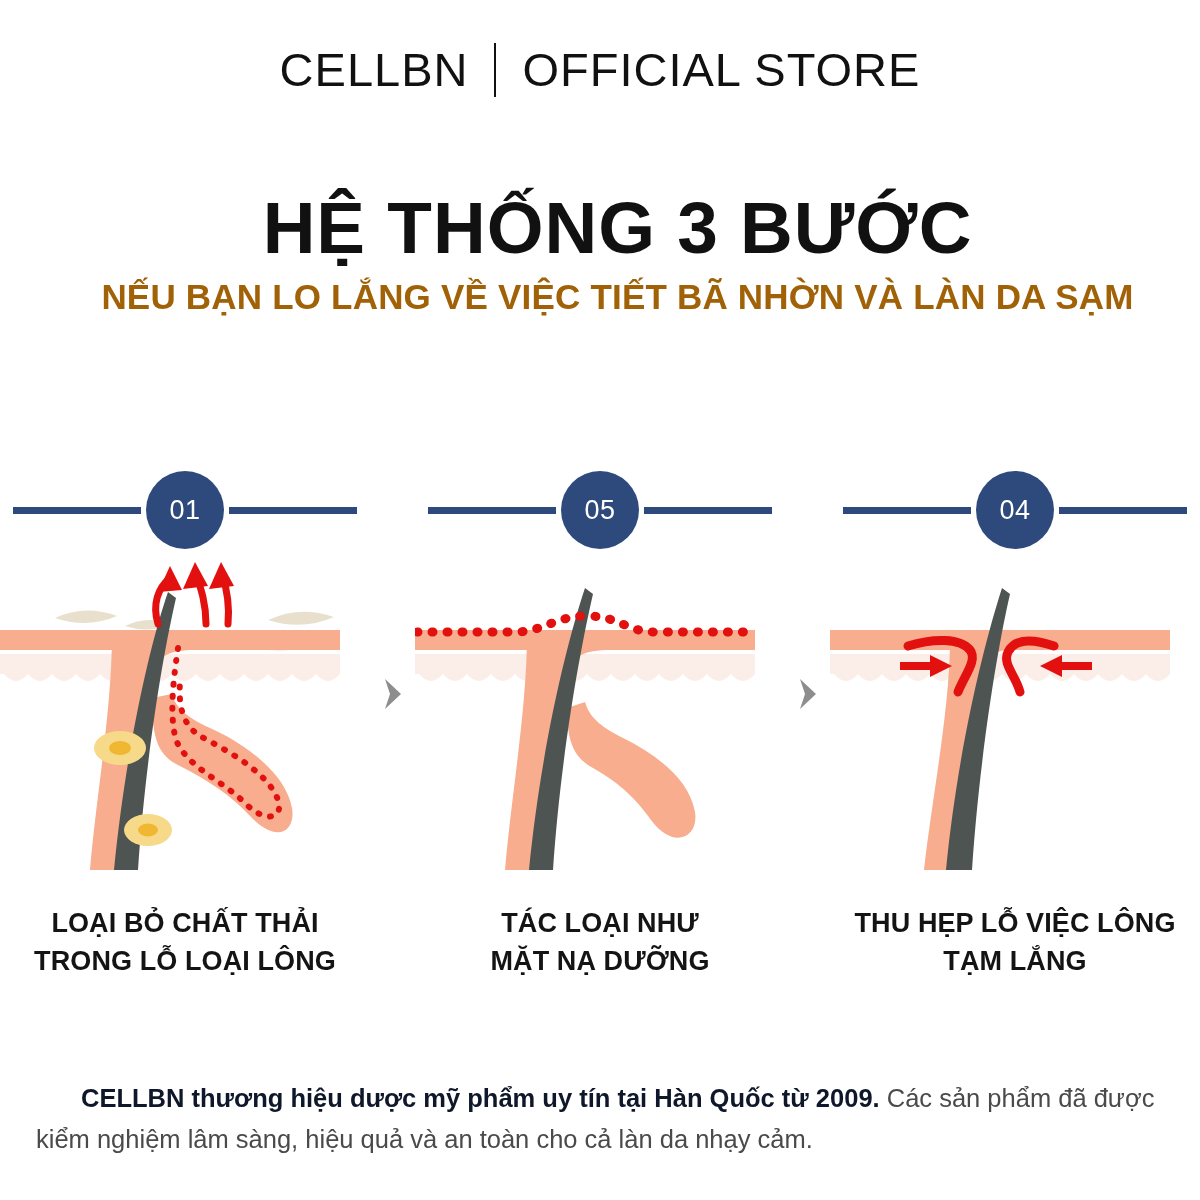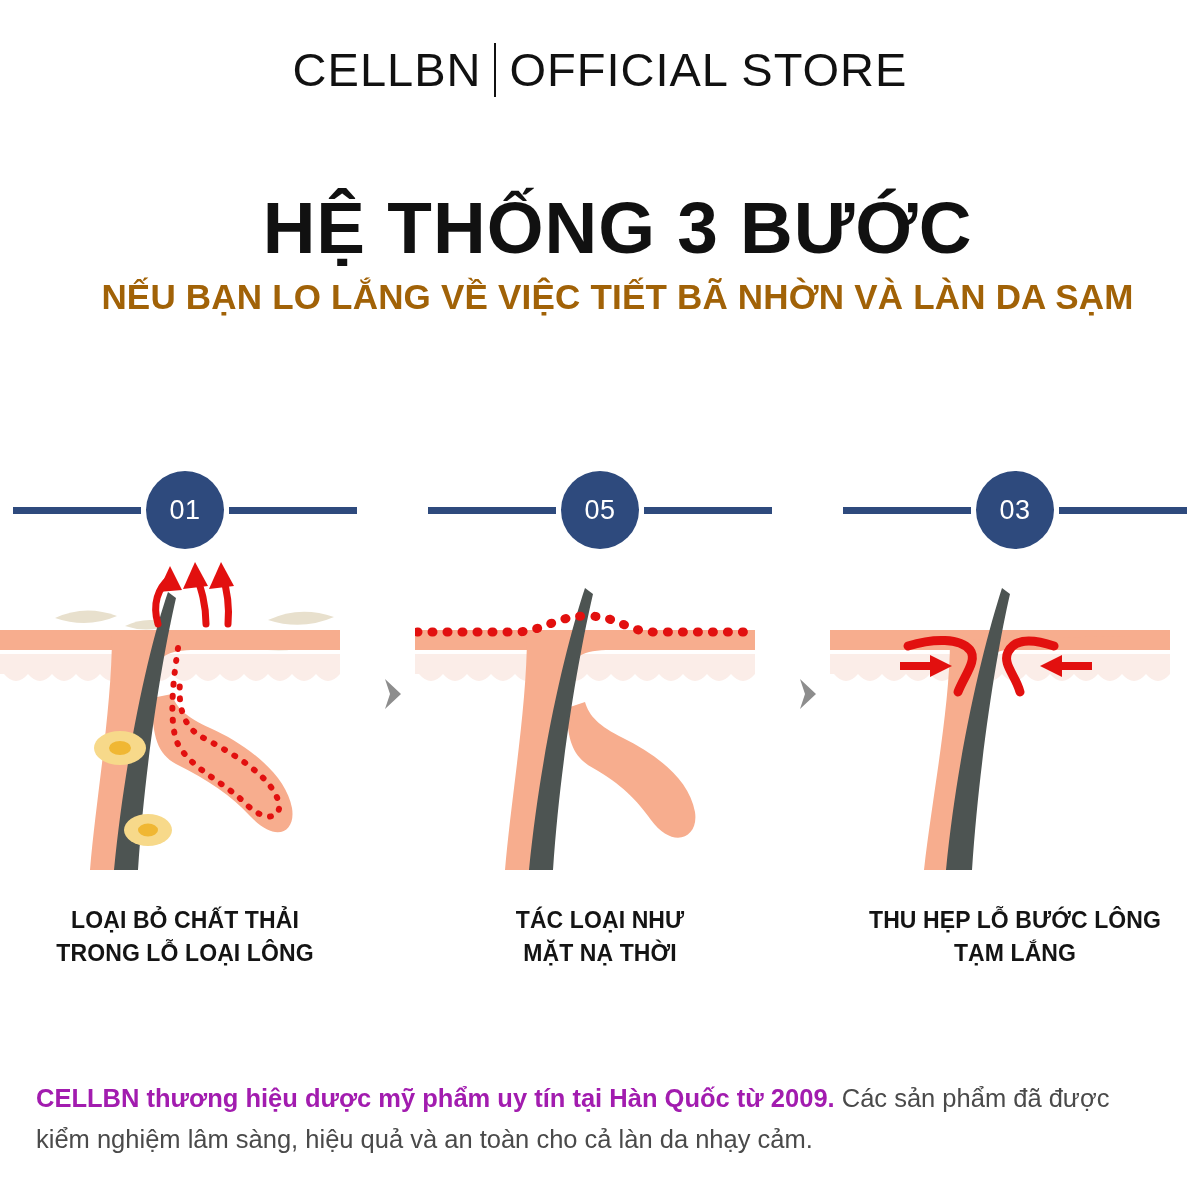--- a/index.html
+++ b/index.html
@@ -9,21 +9,21 @@
     font-family: "Liberation Sans", sans-serif;
     color: #1a1a1a;
     overflow: hidden;
   }
   .page { position: relative; width: 1200px; height: 1200px; }
 
   
   .brand-header {
     position: absolute; top: 42px; left: 0; width: 1200px;
     display: flex; align-items: center; justify-content: center;
-    gap: 13px;
+    gap: 26px;
   }
   .brand-name, .brand-sub {
     font-size: 47px; font-weight: 400; letter-spacing: 1.0px;
     color: #111111; white-space: nowrap;
     font-family: "Liberation Sans", sans-serif;
   }
   .brand-divider {
     width: 2px; height: 54px; background: #111111;
   }
 
@@ -66,32 +66,32 @@
     display: flex; align-items: center; justify-content: center;
     font-size: 27px; font-weight: 400; letter-spacing: 0.5px;
     flex: 0 0 auto;
   }
 
   .step-figure { width: 370px; height: 330px; position: relative; }
   .step-figure svg { display: block; width: 370px; height: 330px; }
 
   .step-caption {
     margin-top: 16px; text-align: center;
-    font-size: 23px; font-weight: 700; line-height: 1.42;
+    font-size: 27px; font-weight: 700; line-height: 1.42;
     letter-spacing: 0.1px; color: #141414;
   }
 
   
   .footer {
     position: absolute; left: 36px; right: 36px; top: 1078px;
     text-align: left;
     font-size: 25.5px; line-height: 1.62; color: #4a4a4a;
     font-weight: 400;
   }
-  .footer b { font-weight: 700; color: #a21caf; }
+  .footer b { font-weight: 700; color: #0f172a; margin-left: 45px; }
 </style>
 </head>
 <body>
 
 <div class="page">
 
   <div class="brand-header">
     <span class="brand-name">CELLBN</span>
     <span class="brand-divider"></span>
     <span class="brand-sub">OFFICIAL STORE</span>
@@ -218,34 +218,34 @@
                    L138 312
                    C146 194, 166 88, 178 36 Z" fill="#4d5452"></path>
 
           <g fill="none" stroke="#e2100f" stroke-width="9" stroke-linecap="round" stroke-dasharray="1 14">
             <path d="M2 74 L100 74 C128 74, 140 58, 172 58 C204 58, 212 74, 240 74 L338 74"></path>
           </g>
         </svg>
       </div>
       <div class="step-caption">
         <div>TÁC LOẠI NHƯ</div>
-        <div>MẶT NẠ THỜI</div>
+        <div>MẶT NẠ DƯỠNG</div>
       </div>
     </div>
 
     <div class="step-gap">
       <svg class="chev" viewBox="0 0 24 34">
         <path d="M4 2 L20 17 L4 32 L9 17 Z" fill="#8d8d8d"></path>
       </svg>
     </div>
 
     <div class="step">
       <div class="step-head">
         <div class="step-line left"></div>
-        <div class="step-circle">03</div>
+        <div class="step-circle">04</div>
         <div class="step-line right"></div>
       </div>
       <div class="step-figure">
         <svg viewBox="0 0 370 330" xmlns="http://www.w3.org/2000/svg">
           <path d="M0 96 L340 96 L340 116
                    q-12 14 -24 0 q-12 14 -24 0 q-12 14 -24 0 q-12 14 -24 0
                    q-12 14 -24 0 q-12 14 -24 0 q-12 14 -24 0 q-12 14 -24 0
                    q-12 14 -24 0 q-12 14 -24 0 q-12 14 -24 0 q-12 14 -24 0
                    q-12 14 -24 0 q-12 14 -24 0 L0 116 Z" fill="#fbede8"></path>
           <rect x="0" y="72" width="340" height="20" fill="#f7ad8e"></rect>
@@ -270,21 +270,21 @@
             <path d="M70 108 L106 108"></path>
             <path d="M262 108 L226 108"></path>
           </g>
           <g fill="#e2100f">
             <path d="M122 108 l-22 -11 l0 22 z"></path>
             <path d="M210 108 l22 -11 l0 22 z"></path>
           </g>
         </svg>
       </div>
       <div class="step-caption">
-        <div>THU HẸP LỖ BƯỚC LÔNG</div>
+        <div>THU HẸP LỖ VIỆC LÔNG</div>
         <div>TẠM LẮNG</div>
       </div>
     </div>
 
   </div>
 
   <div class="footer">
     <b>CELLBN thương hiệu dược mỹ phẩm uy tín tại Hàn Quốc từ 2009.</b><span> Các sản phẩm đã được kiểm nghiệm lâm sàng, hiệu quả và an toàn cho cả làn da nhạy cảm.</span>
   </div>
 

